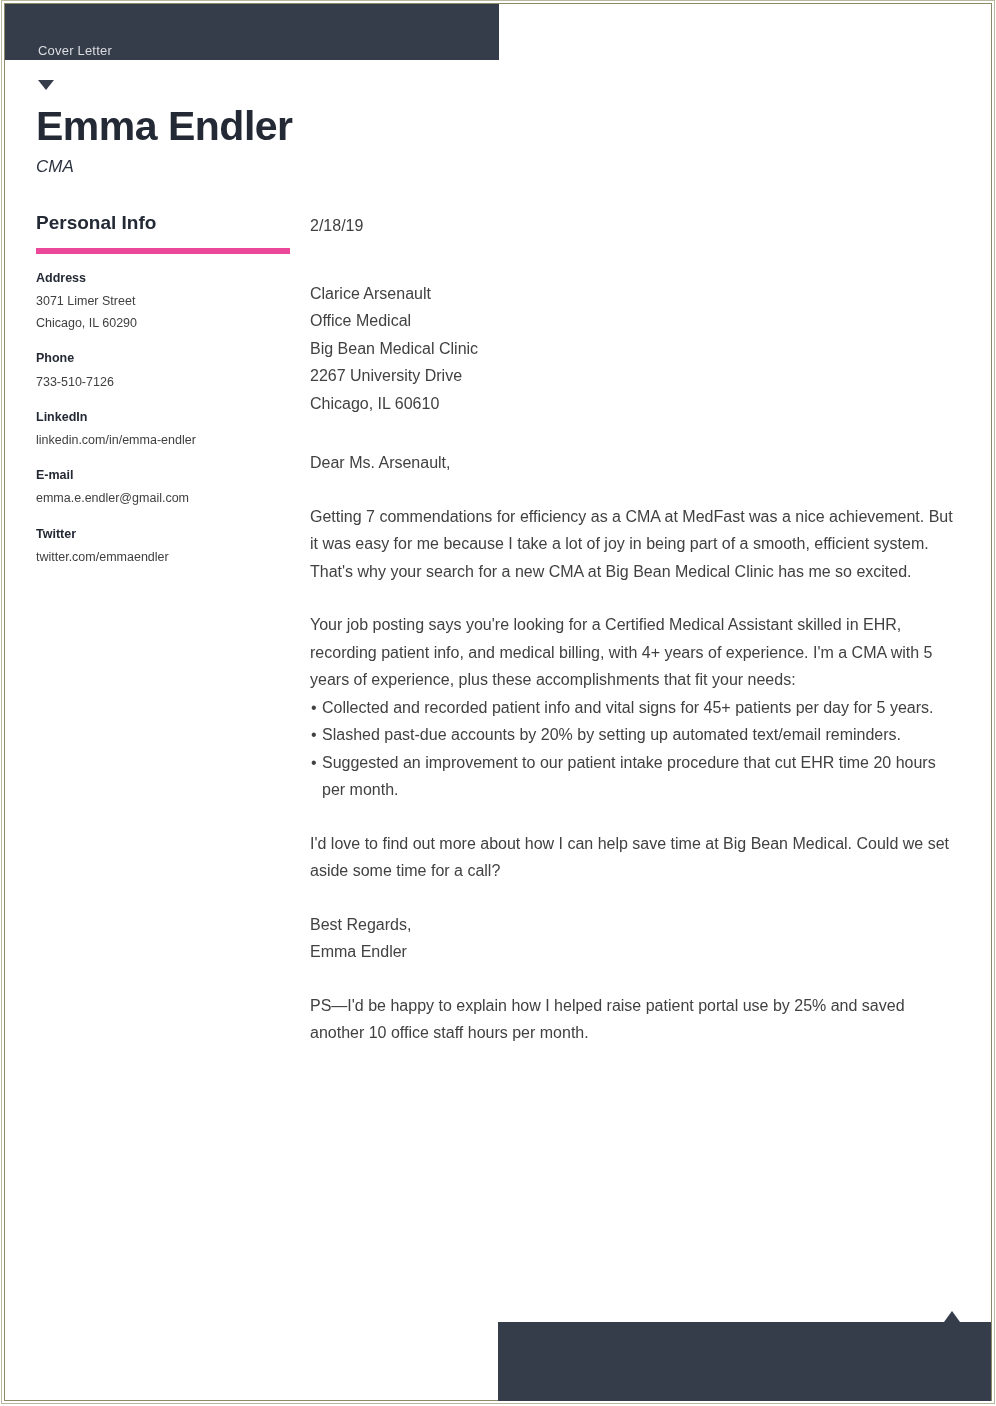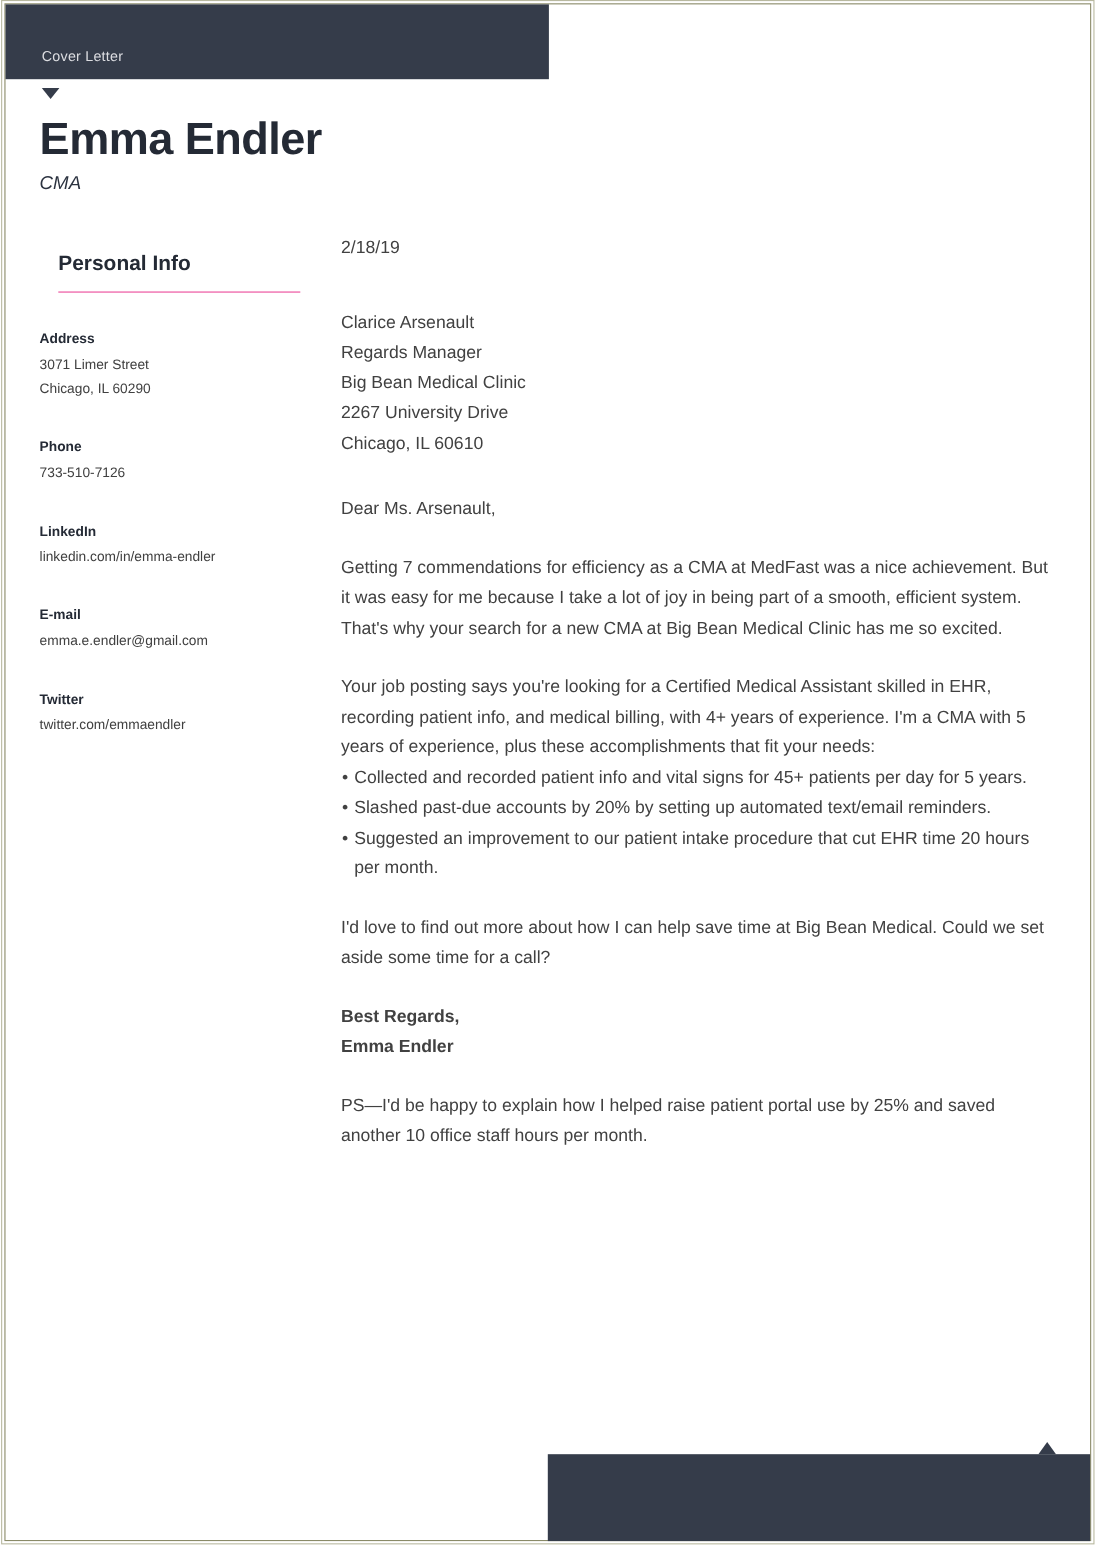--- a/index.html
+++ b/index.html
@@ -41,21 +41,21 @@
     box-sizing: border-box;
     pointer-events: none;
   }
 
   
   .header-bar {
     position: absolute;
     left: 5px;
     top: 4px;
     width: 494px;
-    height: 68px;
+    height: 56px;
     background: #353c4a;
   }
   .header-label {
     position: absolute;
     left: 33px;
     top: 40px;
     font-size: 13px;
     color: #dcdde1;
     letter-spacing: 0.2px;
     line-height: 1;
@@ -98,27 +98,27 @@
   .sidebar {
     position: absolute;
     left: 36px;
     top: 212px;
     width: 254px;
   }
   .sidebar-heading {
     font-size: 19px;
     font-weight: bold;
     color: #242a35;
-    margin: 17px;
+    margin: 0;
     line-height: 1.2;
     padding-bottom: 13px;
-    border-bottom: 1px solid #ec4899;
+    border-bottom: 6px solid #ec4899;
   }
   .info-group {
-    margin-top: 33px;
+    margin-top: 15px;
   }
   .info-label {
     font-size: 12.5px;
     font-weight: bold;
     color: #242a35;
     line-height: 1.45;
     margin: 0 0 3px 0;
   }
   .info-value {
     font-size: 12.5px;
@@ -166,21 +166,20 @@
   .accomplishment-item .bullet-marker {
     position: absolute;
     left: 1px;
     top: 0;
   }
   .sign-off {
     margin: 26px 0 0 0;
   }
   .sign-off-line {
     margin: 0;
-    font-weight: bold;
   }
   .postscript {
     margin: 26px 0 0 0;
   }
 
   
   .footer-bar {
     position: absolute;
     left: 498px;
     top: 1322px;
@@ -246,21 +245,21 @@
       <div class="info-value">twitter.com/emmaendler</div>
     </div>
   </div>
 
   <div class="letter">
 
     <p class="letter-date">2/18/19</p>
 
     <div class="recipient">
       <p class="recipient-line">Clarice Arsenault</p>
-      <p class="recipient-line">Regards Manager</p>
+      <p class="recipient-line">Office Medical</p>
       <p class="recipient-line">Big Bean Medical Clinic</p>
       <p class="recipient-line">2267 University Drive</p>
       <p class="recipient-line">Chicago, IL 60610</p>
     </div>
 
     <p class="salutation">Dear Ms. Arsenault,</p>
 
     <p class="body-para">Getting 7 commendations for efficiency as a CMA at MedFast was a nice achievement. But it was easy for me because I take a lot of joy in being part of a smooth, efficient system. That's why your search for a new CMA at Big Bean Medical Clinic has me so excited.</p>
 
     <p class="body-para">Your job posting says you're looking for a Certified Medical Assistant skilled in EHR, recording patient info, and medical billing, with 4+ years of experience. I'm a CMA with 5 years of experience, plus these accomplishments that fit your needs:</p>

